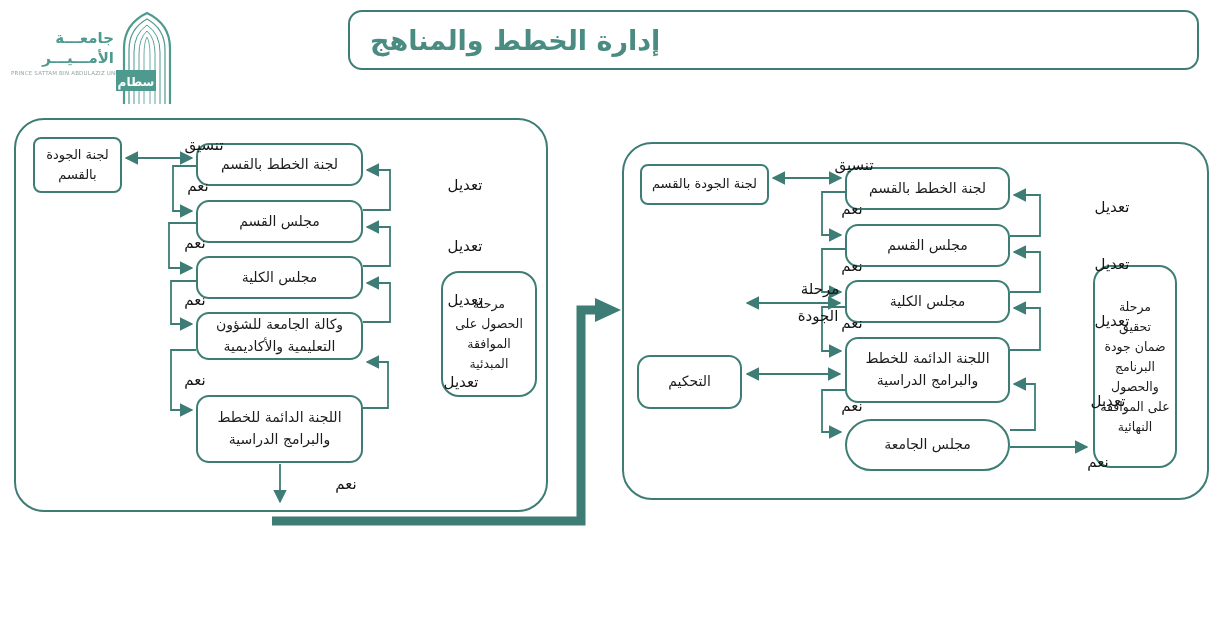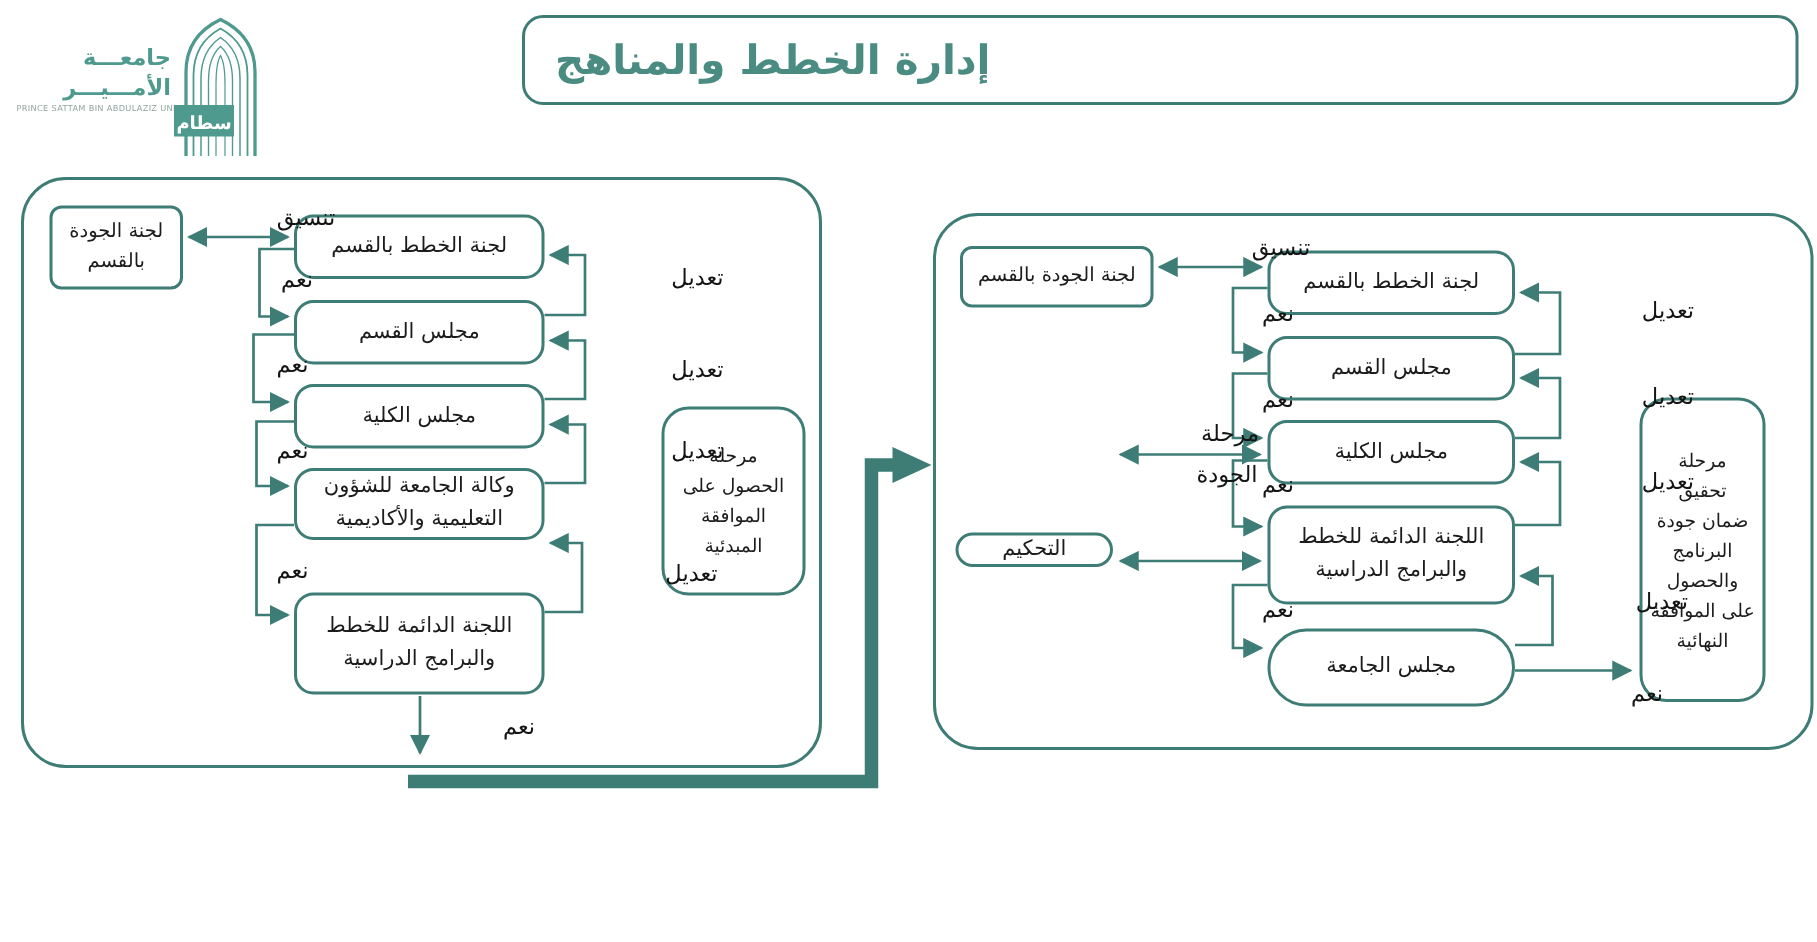--- a/index.html
+++ b/index.html
@@ -72,21 +72,21 @@
 الموافقة
 المبدئية</div>
 
   <div class="node small-r" style="left:640px;top:164px;width:129px;height:41px;">لجنة الجودة بالقسم</div>
   <div class="node" style="left:845px;top:167px;width:165px;height:43px;">لجنة الخطط بالقسم</div>
   <div class="node" style="left:845px;top:224px;width:165px;height:43px;">مجلس القسم</div>
   <div class="node" style="left:845px;top:280px;width:165px;height:43px;">مجلس الكلية</div>
   <div class="node" style="left:845px;top:337px;width:165px;height:66px;">اللجنة الدائمة للخطط
 والبرامج الدراسية</div>
   <div class="node stadium" style="left:845px;top:419px;width:165px;height:52px;">مجلس الجامعة</div>
-  <div class="node" style="left:637px;top:355px;width:105px;height:23px;">التحكيم</div>
+  <div class="node" style="left:637px;top:355px;width:105px;height:54px;">التحكيم</div>
   <div class="node stage" style="left:1093px;top:265px;width:84px;height:203px;">مرحلة
 تحقيق
 ضمان جودة
 البرنامج
 والحصول
 على الموافقة
 النهائية</div>
 
   <svg class="overlay" width="1211" height="628" viewBox="0 0 1211 628">
     <defs>

